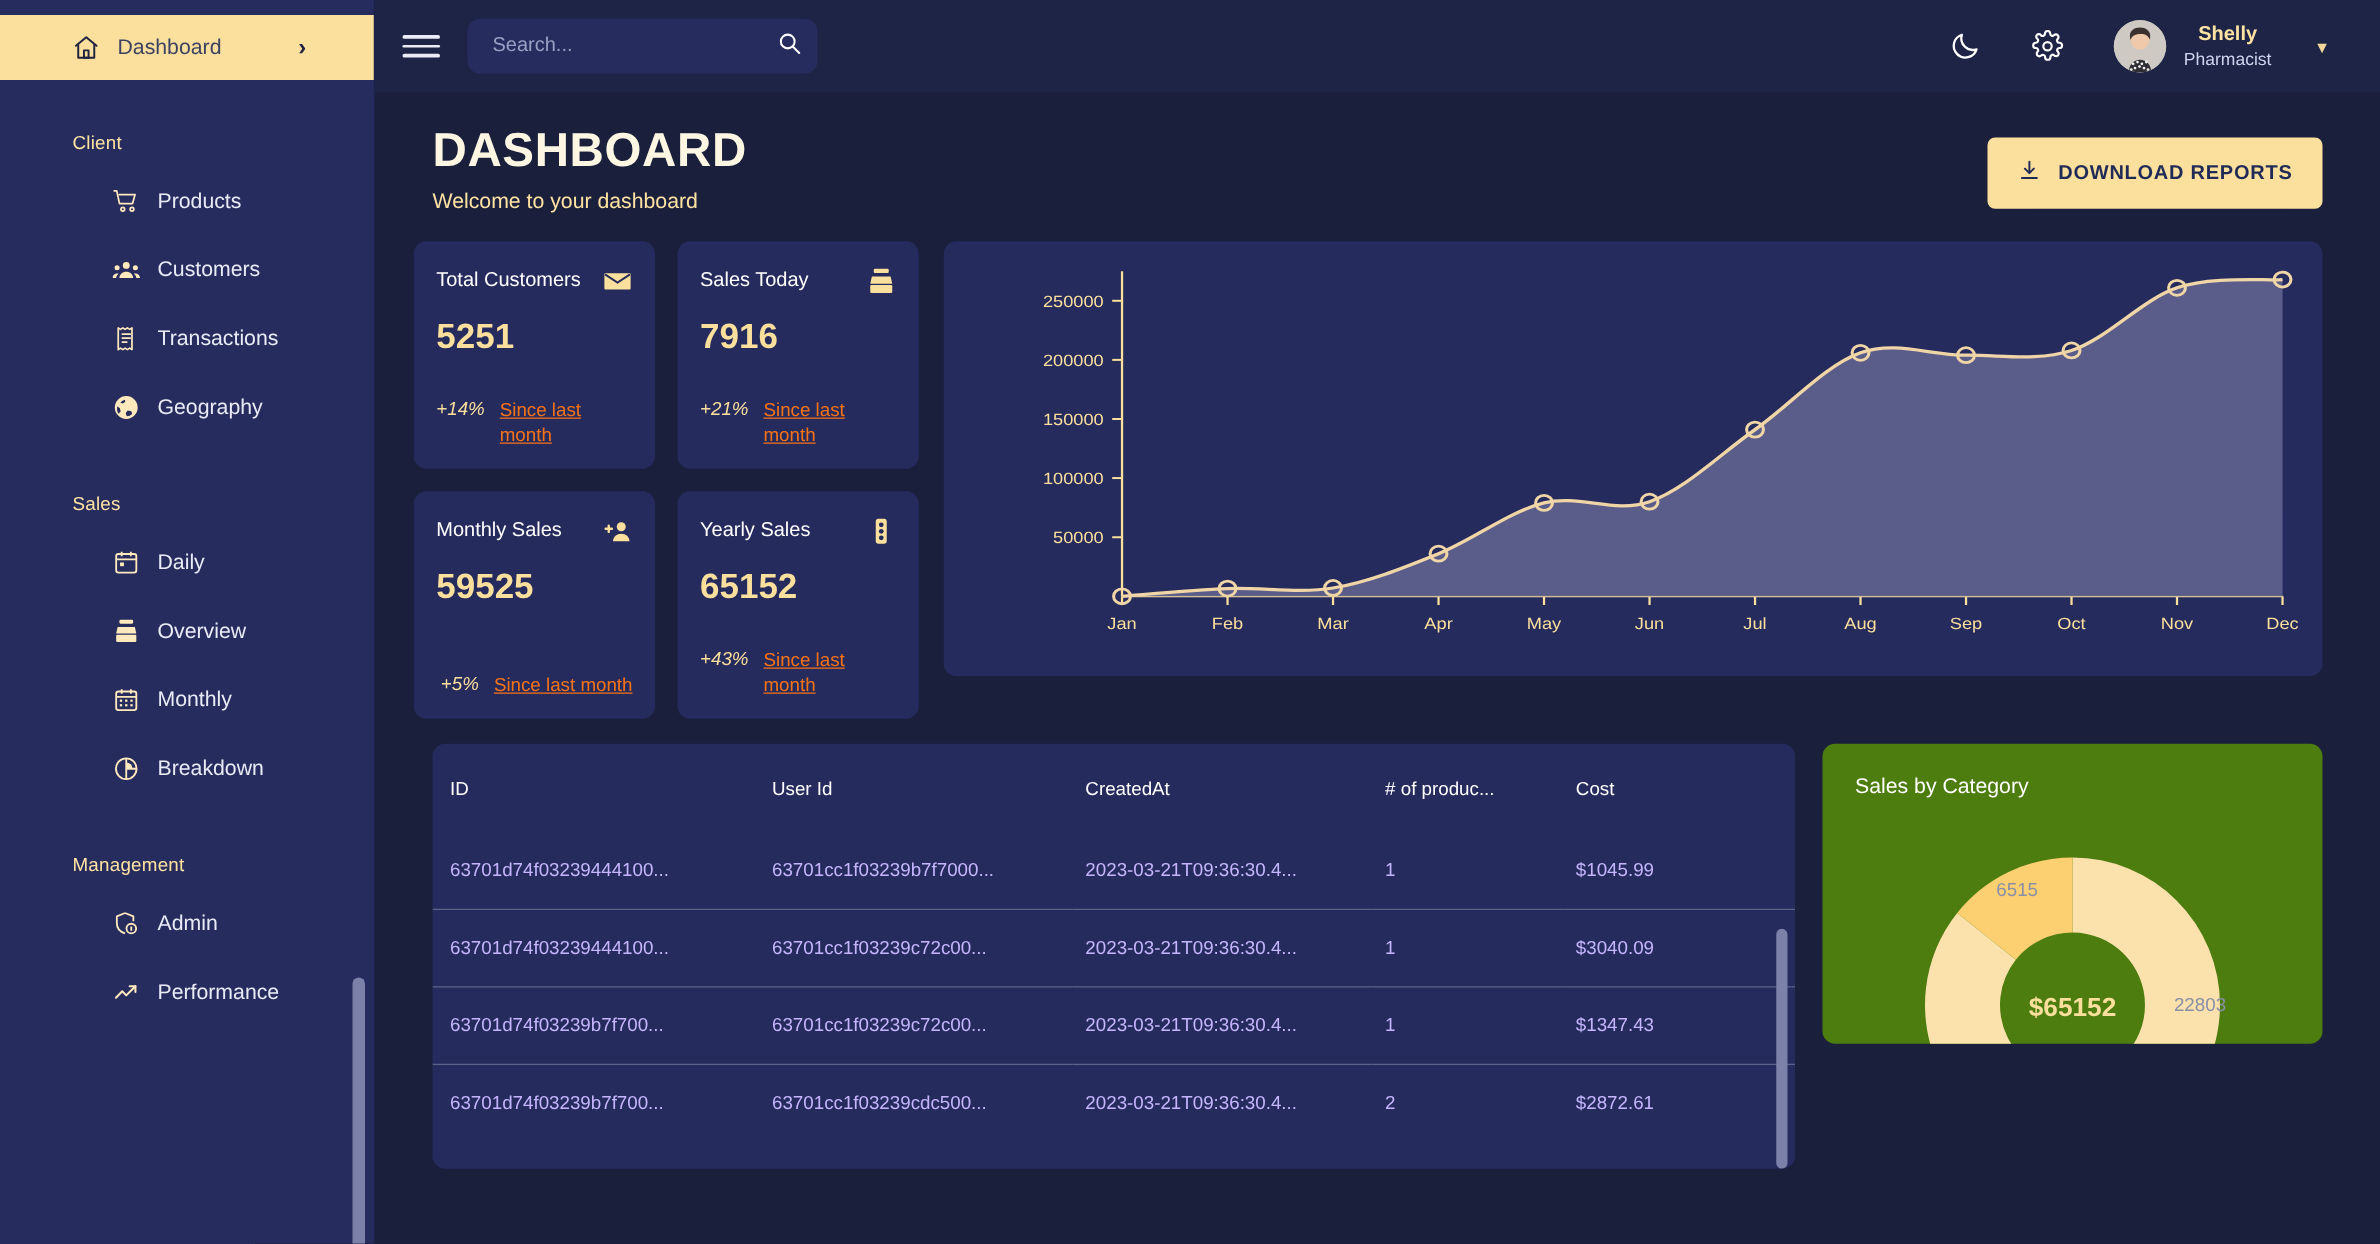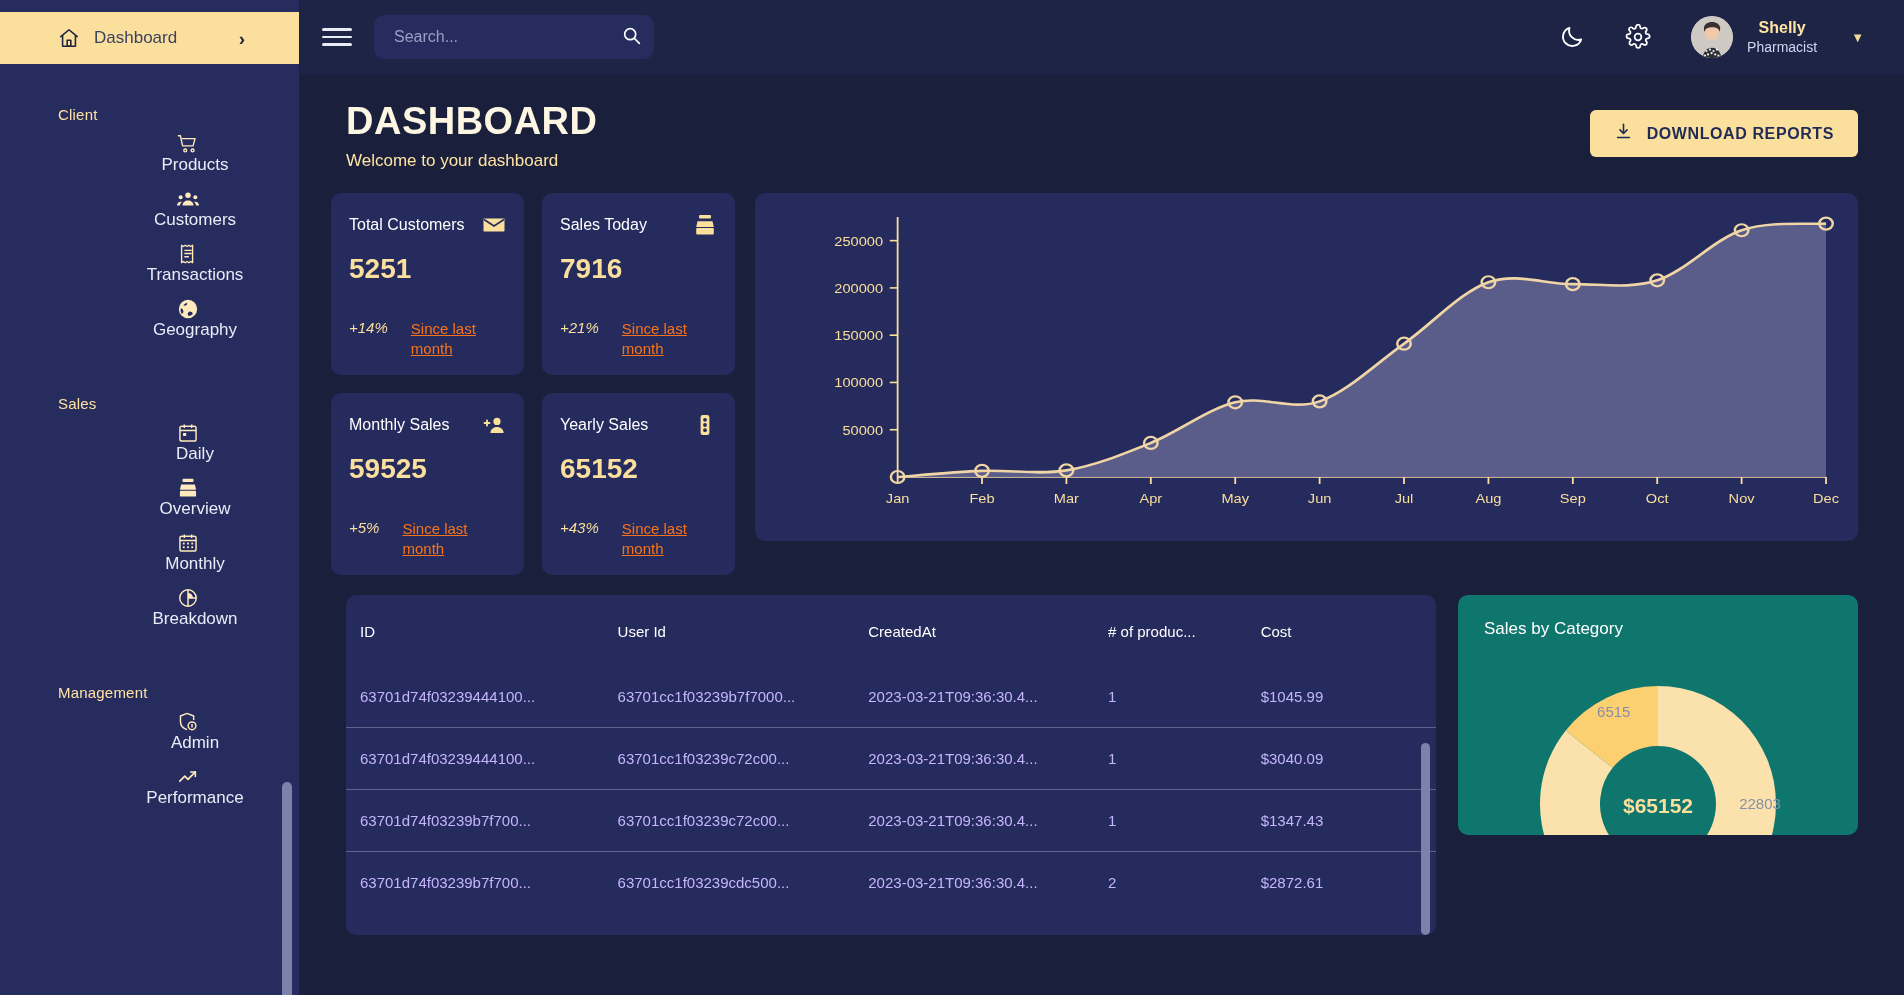--- a/index.html
+++ b/index.html
@@ -33,21 +33,20 @@
   .nav-active .nav-ico { color: #1f2340; width: 36px; display:flex; align-items:center;}
   .nav-active .nav-lbl { color: #3c4261; font-size: 17px; }
   .nav-active .chev { position: absolute; right: 55px; color:#1f2340; font-size:19px; font-weight:700; line-height:1;}
   .nav-section {
     color: #ffe3a3; font-size: 15px;
     padding: 42px 0 10px 58px; letter-spacing: .2px;
   }
   .nav-item {
     height: 55px; display: flex; align-items: center; padding-left: 90px;
     cursor: pointer;
-    flex-direction: column;
   }
   .nav-item .nav-ico { width: 36px; color: #ffe9bd; display:flex; align-items:center;}
   .nav-item .nav-lbl { color: #e9ecf6; font-size: 17px; }
   .sb-scroll {
     position: absolute; right: 8px; top: 770px;
     width: 10px; height: 225px; border-radius: 5px;
     background: #7b81a8;
   }
   .sidebar-edge { position:absolute; right:0; top:0; width:1px; height:995px; background:#1c2147;}
 
@@ -82,40 +81,40 @@
   .caret { color:#f4d79a; font-size: 13px; margin-left: 20px;}
 
   
   .page-head { display:flex; align-items:flex-start; padding: 26px 46px 0 46px;}
   .page-title { font-size: 38px; font-weight: bold; color:#fdf6e3; letter-spacing: .5px;}
   .page-sub { font-size: 17px; color: #ffe3a3; margin-top: 8px;}
   .dl-btn {
     margin-left: auto; margin-top: 10px;
     background: #fbdf9d; color: #1f2a56;
     border: 0; border-radius: 6px; cursor: pointer;
-    height: 47px; padding: 0 24px;
+    height: 57px; padding: 0 24px;
     display:flex; align-items:center; gap: 14px;
     font-size: 16px; font-weight: bold; letter-spacing: .6px;
     font-family: inherit;
     justify-content: center;
   }
 
   
   .grid { padding: 22px 46px 0 31px; display:flex; gap: 20px; }
   .stats { display:grid; grid-template-columns: 193px 193px; gap: 18px; flex: 0 0 404px;}
   .stat-card {
     background: #252b5c; border-radius: 10px;
     padding: 20px 18px 16px 18px; height: 182px;
     display:flex; flex-direction:column;
   }
   .stat-top { display:flex; align-items:center; justify-content:space-between;}
   .stat-label { color:#ffffff; font-size:16px;}
   .stat-ico { color:#fbdf9d; display:flex;}
   .stat-value { color:#fbdf9d; font-size:28px; font-weight:bold; margin-top: 16px;}
-  .stat-foot { margin-top:auto; display:flex; gap: 23px; align-items:flex-start;}
+  .stat-foot { margin-top:auto; display:flex; gap: 12px; align-items:flex-start;justify-content:flex-end;}
   .stat-pct { color:#fbdf9d; font-size:15px; font-style:italic; white-space:nowrap;}
   .stat-note { color:#f97316; font-size:15px; line-height:1.35;text-decoration:underline;}
 
   .chart-card {
     flex:1; background:#252b5c; border-radius: 10px; padding: 10px 14px 10px 10px;
     height: 348px; position: relative;
   }
 
   
   .bottom { padding: 20px 46px 0 46px; display:flex; gap: 22px;}
@@ -135,21 +134,21 @@
     white-space:nowrap; overflow:hidden; text-overflow: ellipsis;
   }
   tbody td:first-child { padding-left: 14px; }
   tbody tr:first-child td { border-top: 0; }
   .tbl-scroll {
     position:absolute; right: 6px; top: 148px; width: 9px; height: 192px;
     background:#7b81a8; border-radius:5px;
   }
 
   .donut-card {
-    flex: 0 0 400px; background:#0f766e; border-radius: 10px;
+    flex: 0 0 400px; background:#4d7c0f; border-radius: 10px;
     height: 240px; padding: 24px 0 0 26px; position: relative; overflow:hidden;
   }
   .donut-title { color:#ffffff; font-size:17px; }
   .donut-wrap { position:absolute; left: 50%; transform: translateX(-50%); top: 84px;}
   .donut-center {
     position:absolute; left:50%; top: 50%; transform: translate(-50%,-50%);
     color:#fbdf9d; font-size: 21px; font-weight:bold; white-space:nowrap;
   }
   .slice-lbl { fill:#8a8fa8; font-size: 15px; font-family:"Liberation Sans", sans-serif;}
   .axis-lbl { fill:#fbdf9d; font-size: 13px; font-family:"Liberation Sans", sans-serif;}

